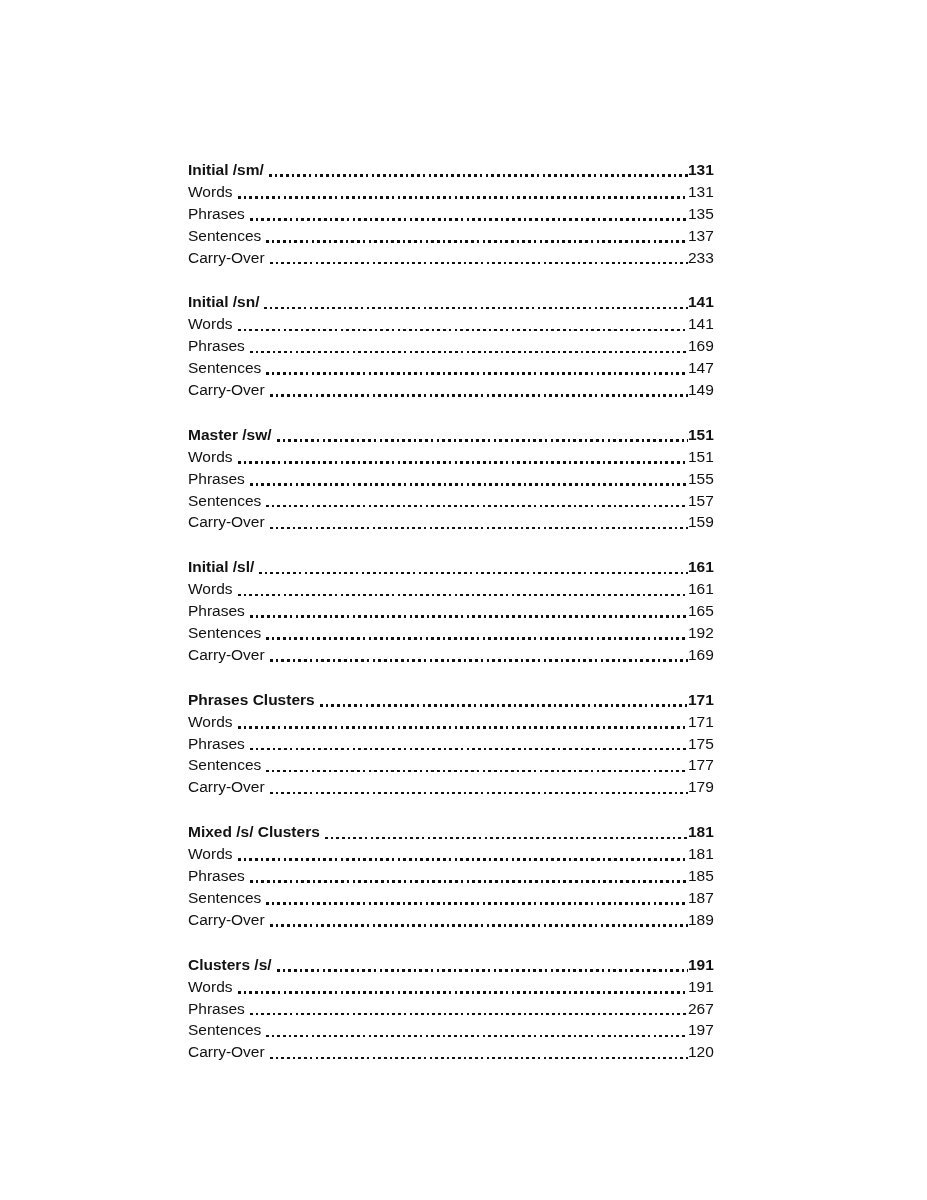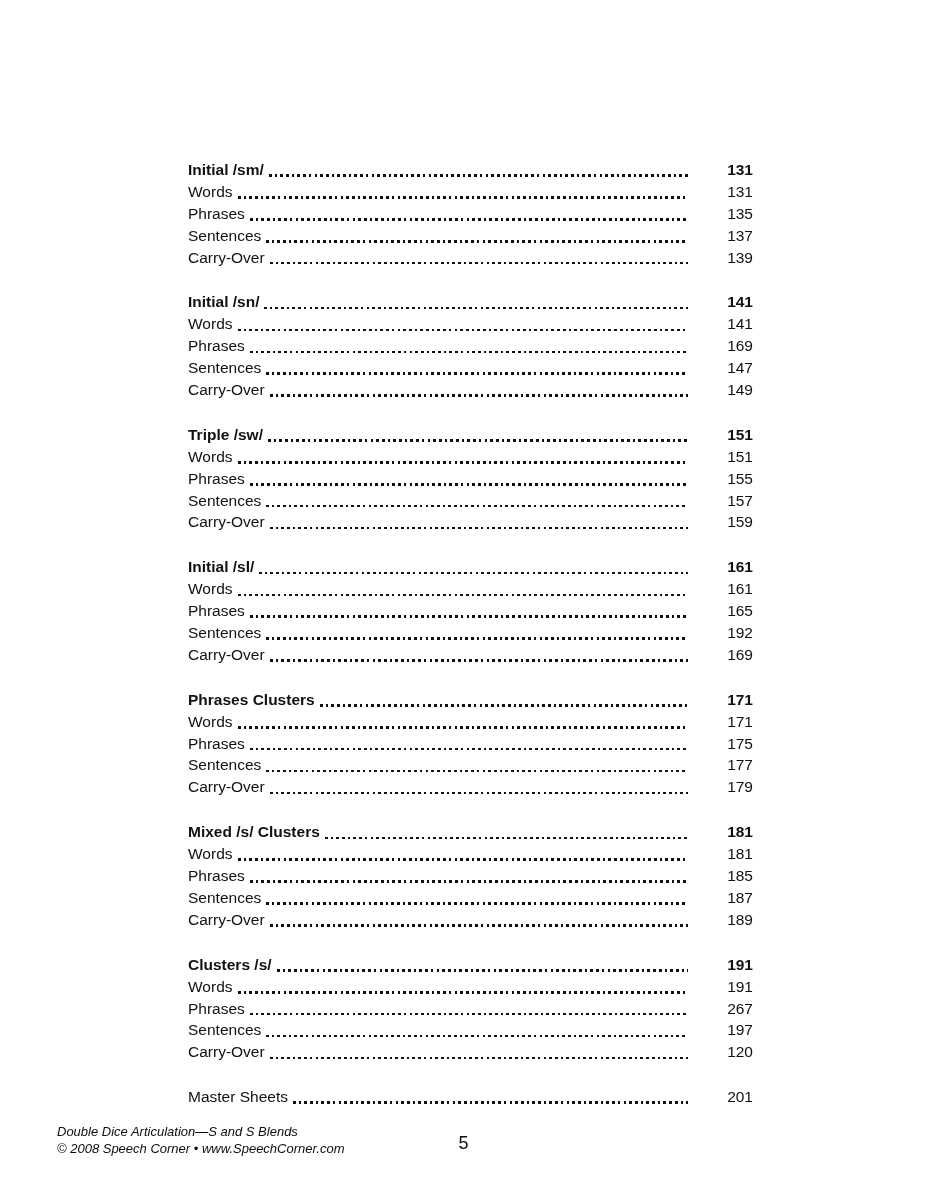--- a/index.html
+++ b/index.html
@@ -58,21 +58,20 @@
     height: 2.6px;
     margin-bottom: 4px;
     background-image: repeating-linear-gradient(
       to right,
       #111 0px, #111 2.6px,
       transparent 2.6px, transparent 5.7px
     );
   }
   .toc-page {
     flex: 0 0 65px;
-    text-align: right;
     white-space: nowrap;
   }
   .toc-row.head .toc-label,
   .toc-row.head .toc-page {
     font-weight: bold;
   }
   .footer {
     position: absolute;
     top: 1124px;
     left: 57px;
@@ -121,21 +120,21 @@
           <span class="toc-page">135</span>
         </div>
         <div class="toc-row">
           <span class="toc-label">Sentences</span>
           <span class="leader"></span>
           <span class="toc-page">137</span>
         </div>
         <div class="toc-row">
           <span class="toc-label">Carry-Over</span>
           <span class="leader"></span>
-          <span class="toc-page">139</span>
+          <span class="toc-page">233</span>
         </div>
       </div>
       <div class="toc-group">
         <div class="toc-row head">
           <span class="toc-label">Initial /sn/</span>
           <span class="leader"></span>
           <span class="toc-page">141</span>
         </div>
         <div class="toc-row">
           <span class="toc-label">Words</span>
@@ -153,21 +152,21 @@
           <span class="toc-page">147</span>
         </div>
         <div class="toc-row">
           <span class="toc-label">Carry-Over</span>
           <span class="leader"></span>
           <span class="toc-page">149</span>
         </div>
       </div>
       <div class="toc-group">
         <div class="toc-row head">
-          <span class="toc-label">Triple /sw/</span>
+          <span class="toc-label">Master /sw/</span>
           <span class="leader"></span>
           <span class="toc-page">151</span>
         </div>
         <div class="toc-row">
           <span class="toc-label">Words</span>
           <span class="leader"></span>
           <span class="toc-page">151</span>
         </div>
         <div class="toc-row">
           <span class="toc-label">Phrases</span>
@@ -286,30 +285,16 @@
           <span class="toc-label">Sentences</span>
           <span class="leader"></span>
           <span class="toc-page">197</span>
         </div>
         <div class="toc-row">
           <span class="toc-label">Carry-Over</span>
           <span class="leader"></span>
           <span class="toc-page">120</span>
         </div>
       </div>
-      <div class="toc-group">
-        <div class="toc-row">
-          <span class="toc-label">Master Sheets</span>
-          <span class="leader"></span>
-          <span class="toc-page">201</span>
-        </div>
-      </div>
     </div>
 
-  <div class="footer">
-    <div class="footer-left">
-      <div>Double Dice Articulation—S and S Blends</div>
-      <div>© 2008 Speech Corner • www.SpeechCorner.com</div>
-    </div>
-    <div class="footer-pagenum">5</div>
-  </div>
 
 </div>
 
 </body></html>

